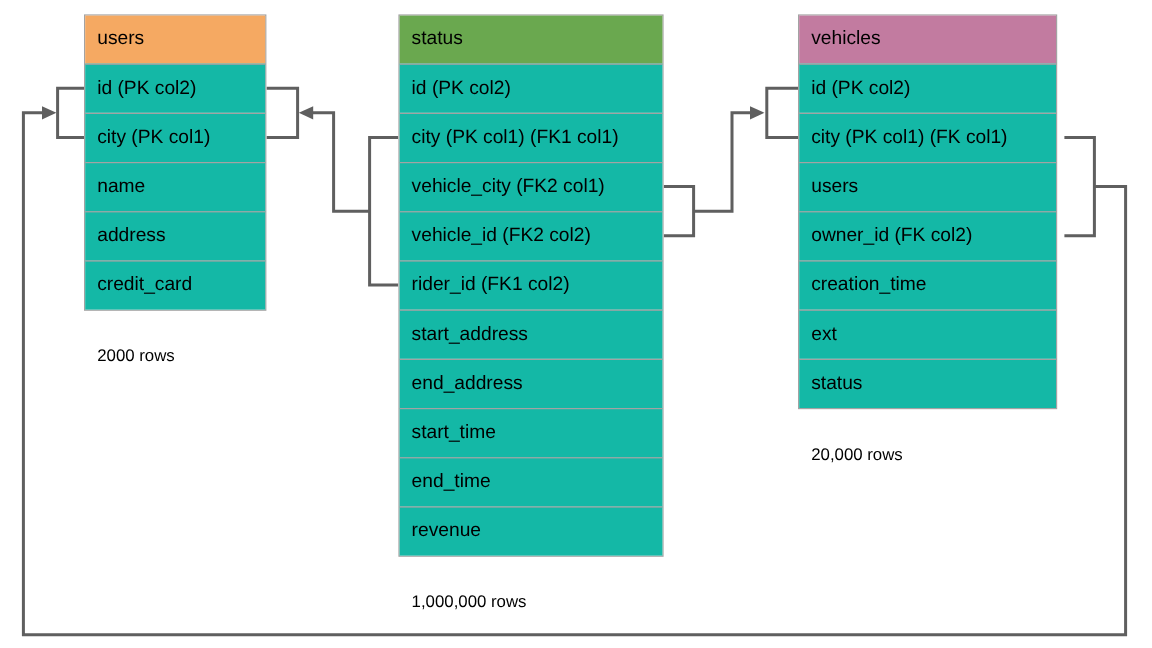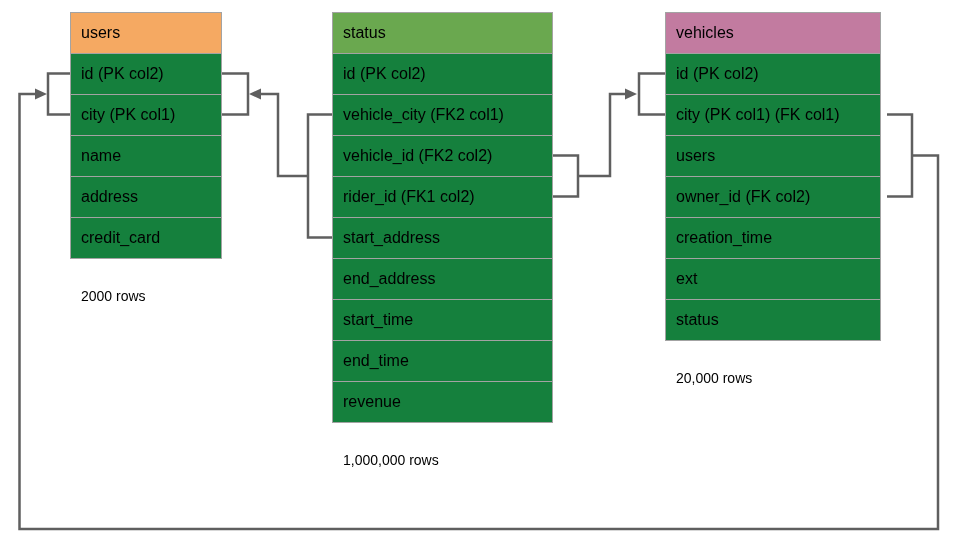--- a/index.html
+++ b/index.html
@@ -11,21 +11,21 @@
   .connectors { position:absolute; left:0; top:0; width:960px; height:540px; }
   .table { position:absolute; }
   .table-box { box-sizing:border-box; width:100%; border:1px solid #a3a3a3; background:#fff; }
   .thead {
     height:40px; display:flex; align-items:center; padding:0 10px;
     font-size:16px; color:#000;
   }
   .trow {
     height:41px; box-sizing:border-box; border-top:1px solid #a3a3a3;
     display:flex; align-items:center; padding:0 10px;
-    font-size:16px; color:#000; background:#15803d; white-space:nowrap;text-align:right;
+    font-size:16px; color:#000; background:#14b8a6; white-space:nowrap;text-align:right;
   }
   .caption { margin-top:29px; padding-left:11px; font-size:14px; color:#000; }
   .conn { stroke:#5f5f5f; stroke-width:2.5; fill:none; }
   .arrow { fill:#5f5f5f; stroke:none; }
 </style>
 </head>
 <body>
 
 <div class="diagram">
 
@@ -62,20 +62,21 @@
       <div class="trow">address</div>
       <div class="trow">credit_card</div>
     </div>
     <div class="caption">2000 rows</div>
   </div>
 
   <div class="table" style="left:332px; top:12px; width:221px;">
     <div class="table-box">
       <div class="thead" style="background-color: rgb(106, 168, 79);">status</div>
       <div class="trow">id (PK col2)</div>
+      <div class="trow">city (PK col1) (FK1 col1)</div>
       <div class="trow">vehicle_city (FK2 col1)</div>
       <div class="trow">vehicle_id (FK2 col2)</div>
       <div class="trow">rider_id (FK1 col2)</div>
       <div class="trow">start_address</div>
       <div class="trow">end_address</div>
       <div class="trow">start_time</div>
       <div class="trow">end_time</div>
       <div class="trow">revenue</div>
     </div>
     <div class="caption">1,000,000 rows</div>

